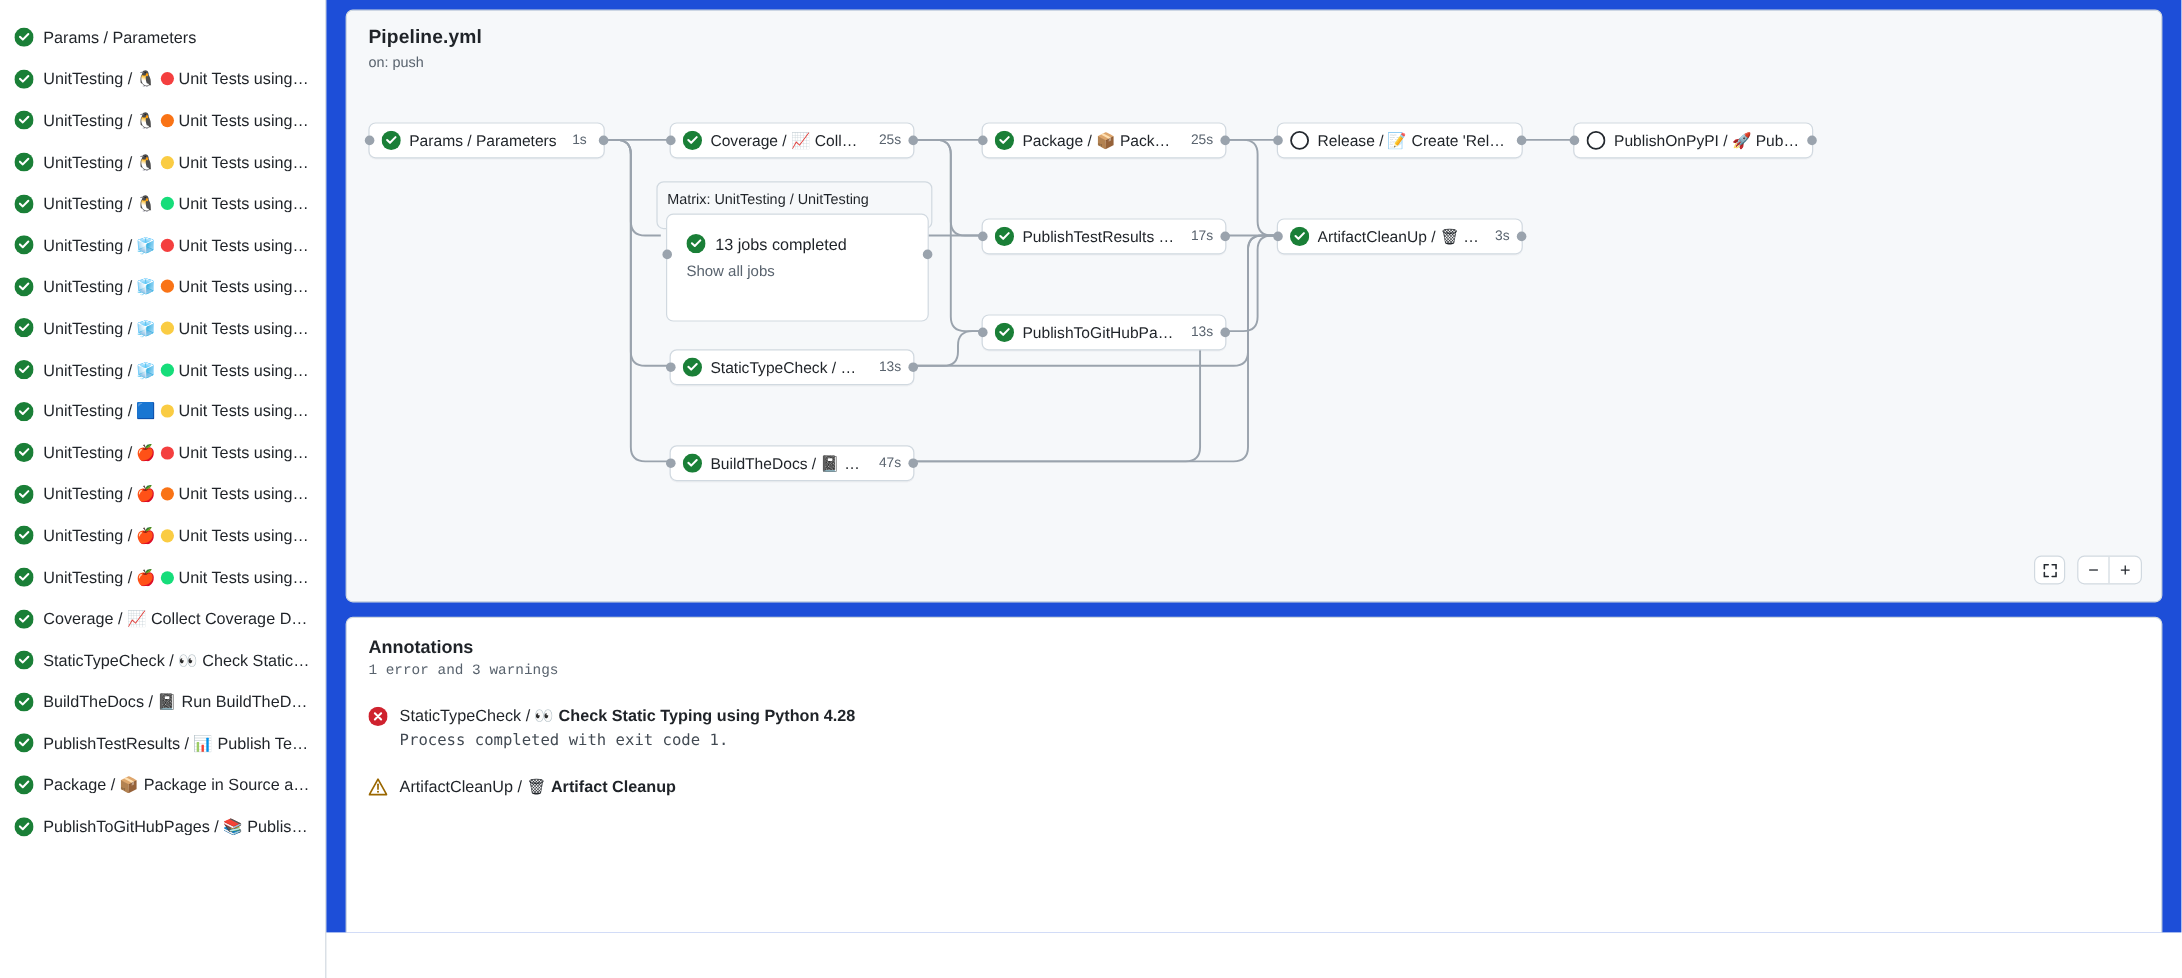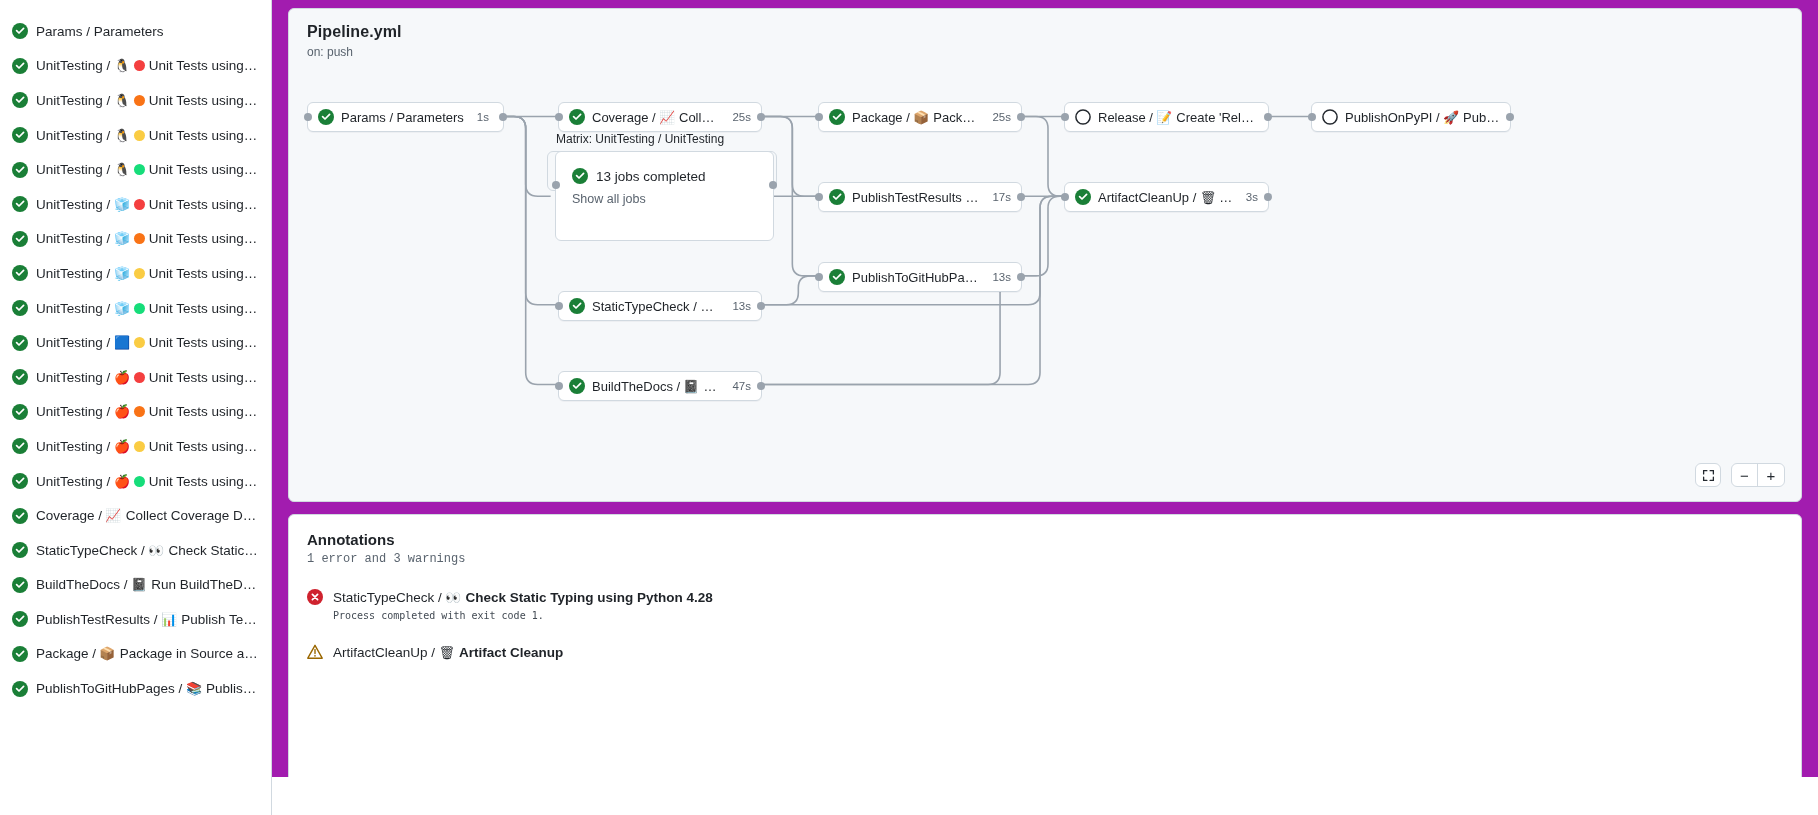--- a/index.html
+++ b/index.html
@@ -46,21 +46,21 @@
   }
   .status-ico { flex: 0 0 auto; width: 16px; height: 16px; display:block; }
 
   .emoji { font-size: 13px; line-height: 1; }
   .dot { display:inline-block; width:11px; height:11px; border-radius:50%; vertical-align:-1px; }
 
   
   .main {
     flex: 1;
     height: 777px;
-    background: #a21caf;
+    background: #1d4ed8;
     padding: 8px 16px 0 16px;
     overflow: hidden;
   }
   .graph-card {
     position: relative;
     background: #f6f8fa;
     border: 1px solid #d1d9e0;
     border-radius: 6px;
     height: 494px;
     overflow: hidden;
@@ -151,21 +151,21 @@
     padding: 16px 18px 24px 18px;
     height: 296px;
     overflow: hidden;
   }
   .ann-title { font-size: 15px; font-weight: 600; }
   .ann-sub { font-size: 12px; color: #59636e; margin-top: 4px; font-family: Liberation Mono, monospace; }
   .ann-row { display:flex; gap: 10px; margin-top: 22px; }
   .ann-ico { flex: 0 0 auto; margin-top: 1px; }
   .ann-head { font-size: 13.5px; color:#1f2328; }
   .ann-head b { font-weight: 600; }
-  .ann-msg { font-size: 10px; color:#424a53; margin-top: 4px; font-family: "DejaVu Sans Mono", monospace; }
+  .ann-msg { font-size: 13px; color:#424a53; margin-top: 4px; font-family: "DejaVu Sans Mono", monospace; }
 </style>
 </head>
 <body>
 
 <div class="app">
 
   <div class="sidebar">
     <div id="sidebar-list">
         <div class="job-item">
           <svg class="status-ico" width="16" height="16" viewBox="0 0 16 16">
@@ -354,21 +354,21 @@
             <path d="M733,188 L775,188"></path>
 
             <path d="M733,268 L748,268 Q760,268 760,256 L760,200 Q760,188 772,188 L775,188"></path>
 
             <path d="M980,108 L1022,108"></path>
           </g>
         </svg>
 
         <div id="node-layer">
             <div class="matrix-outline" style="left: 258px; top: 142px; width: 230px; height: 40px;"></div>
-            <div class="matrix-box" style="left: 266px; top: 142px; width: 219px; height: 90px;">
+            <div class="matrix-box" style="left: 266px; top: 169px; width: 219px; height: 90px;">
               <div class="matrix-title">Matrix: UnitTesting / UnitTesting</div>
               <div class="matrix-row">
                 <svg class="status-ico" width="16" height="16" viewBox="0 0 16 16">
                   <circle cx="8" cy="8" r="8" fill="#1a7f37"></circle>
                   <path d="M11.6 5.3 L7 10 L4.6 7.7" fill="none" stroke="#fff" stroke-width="1.7" stroke-linecap="round" stroke-linejoin="round"></path>
                 </svg>
                 <span>13 jobs completed</span>
               </div>
               <div class="matrix-link">Show all jobs</div>
               <span class="port in" style="top:33px"></span>

